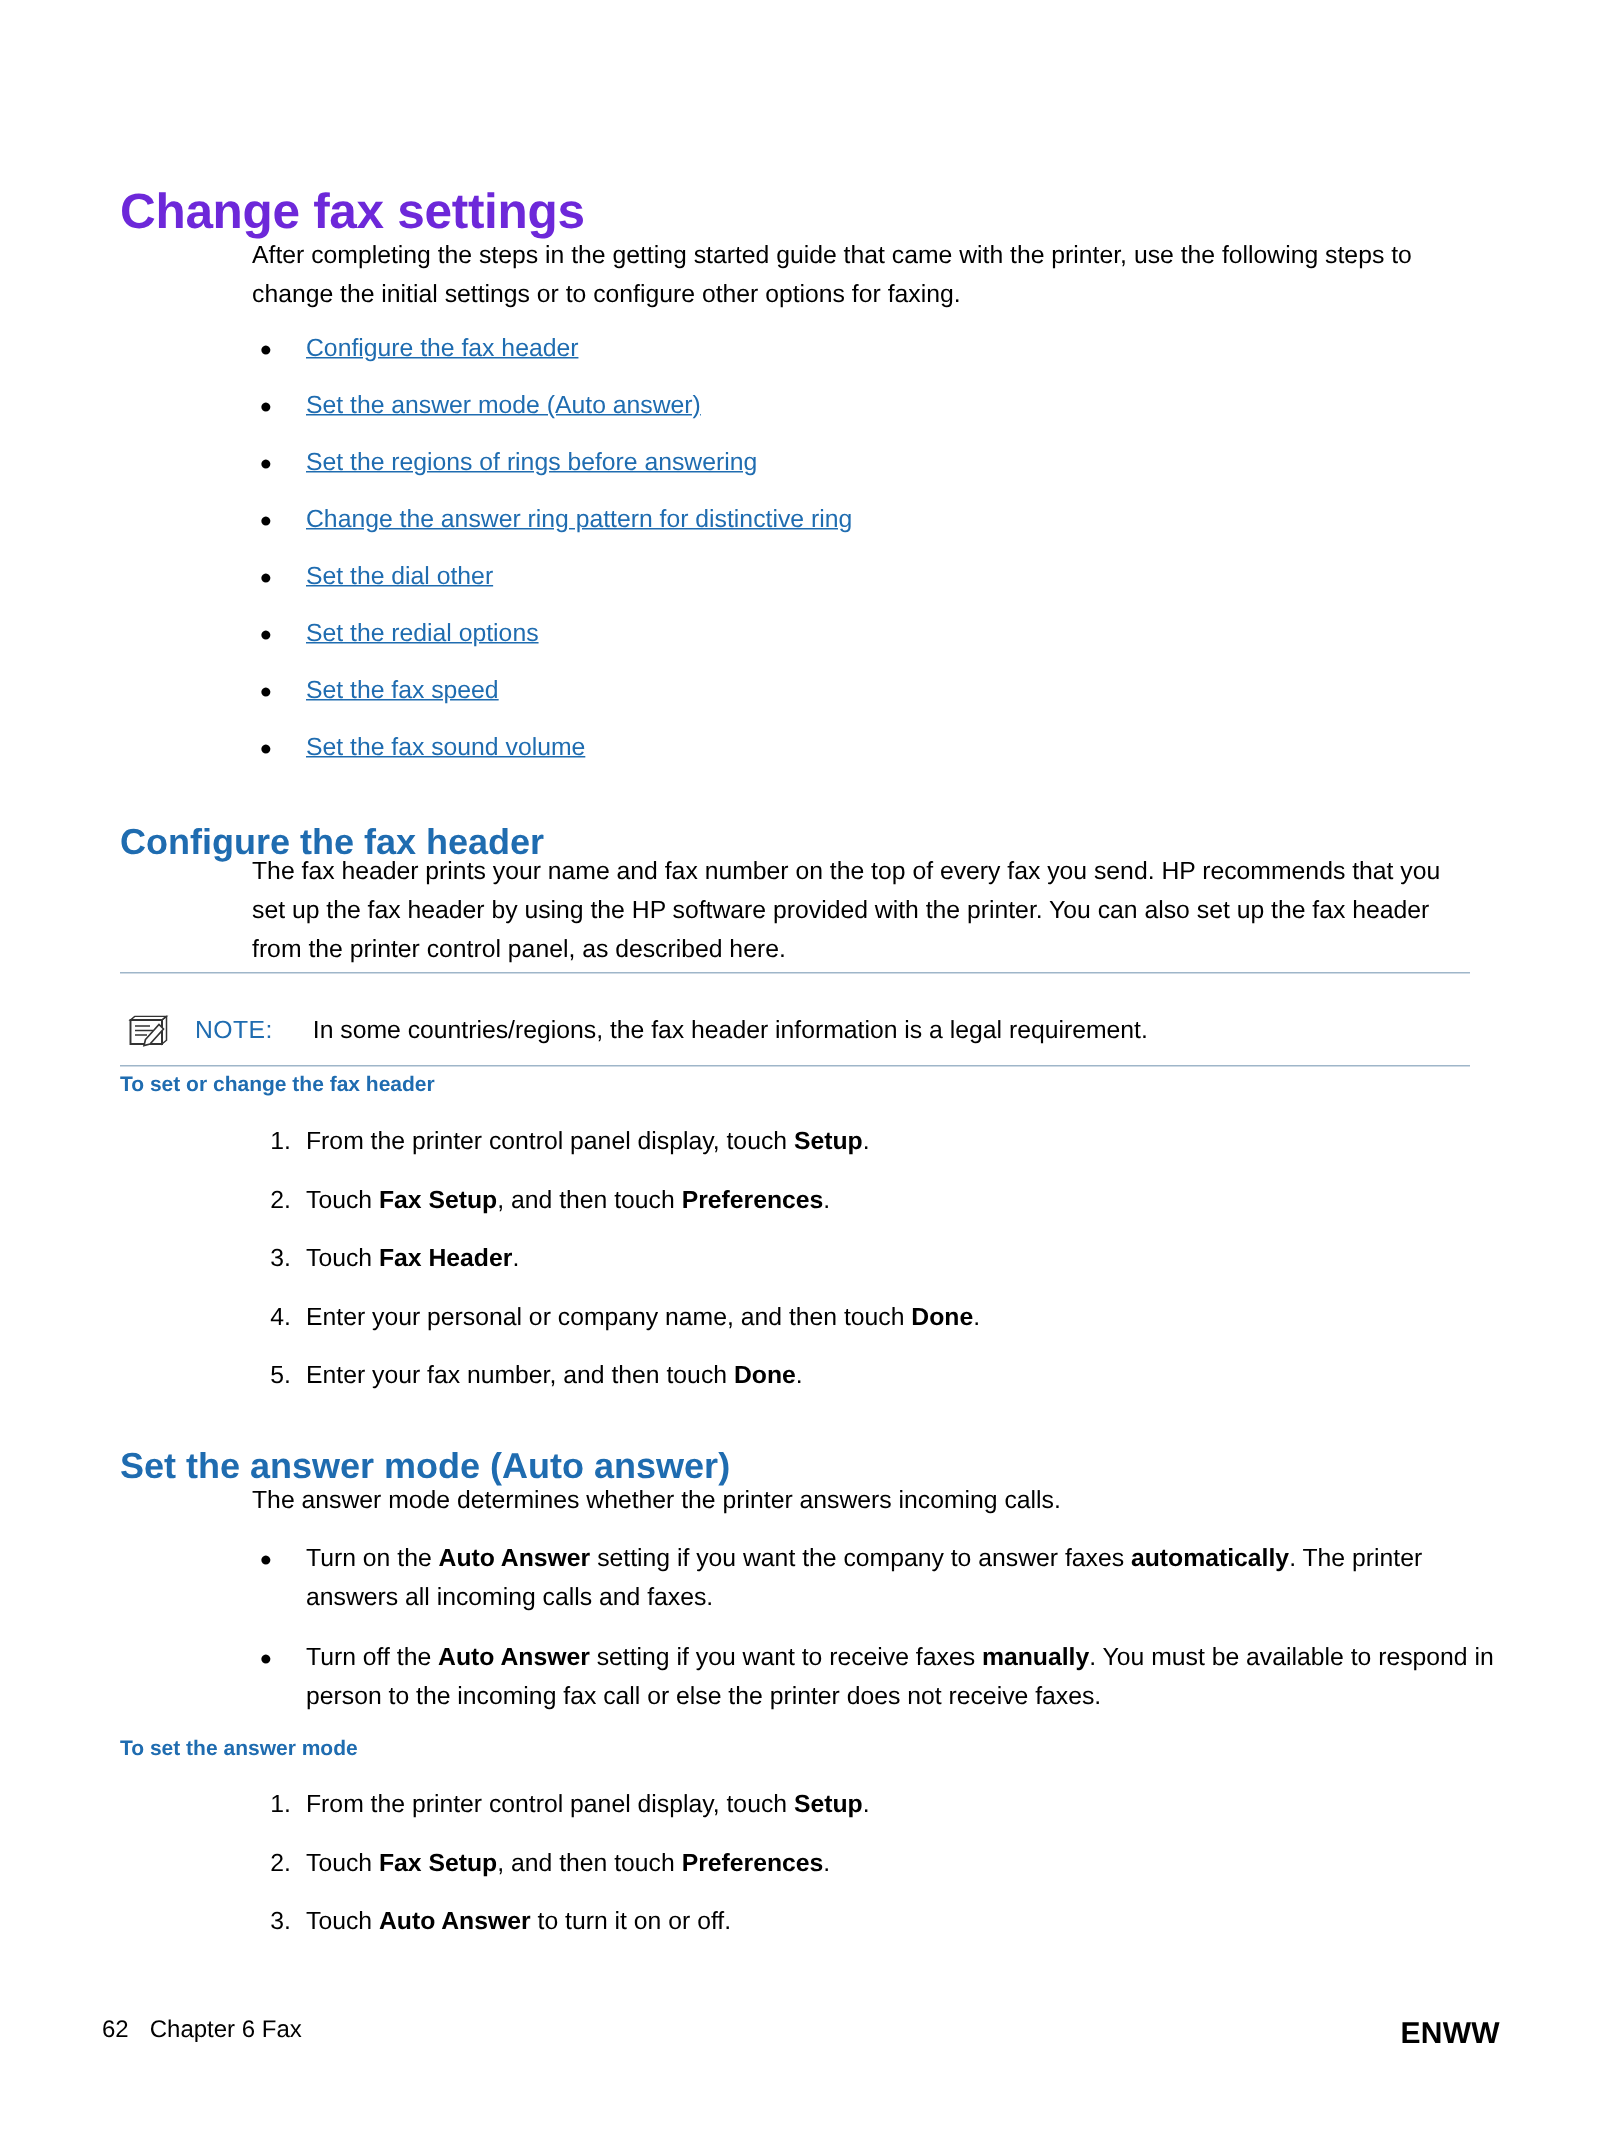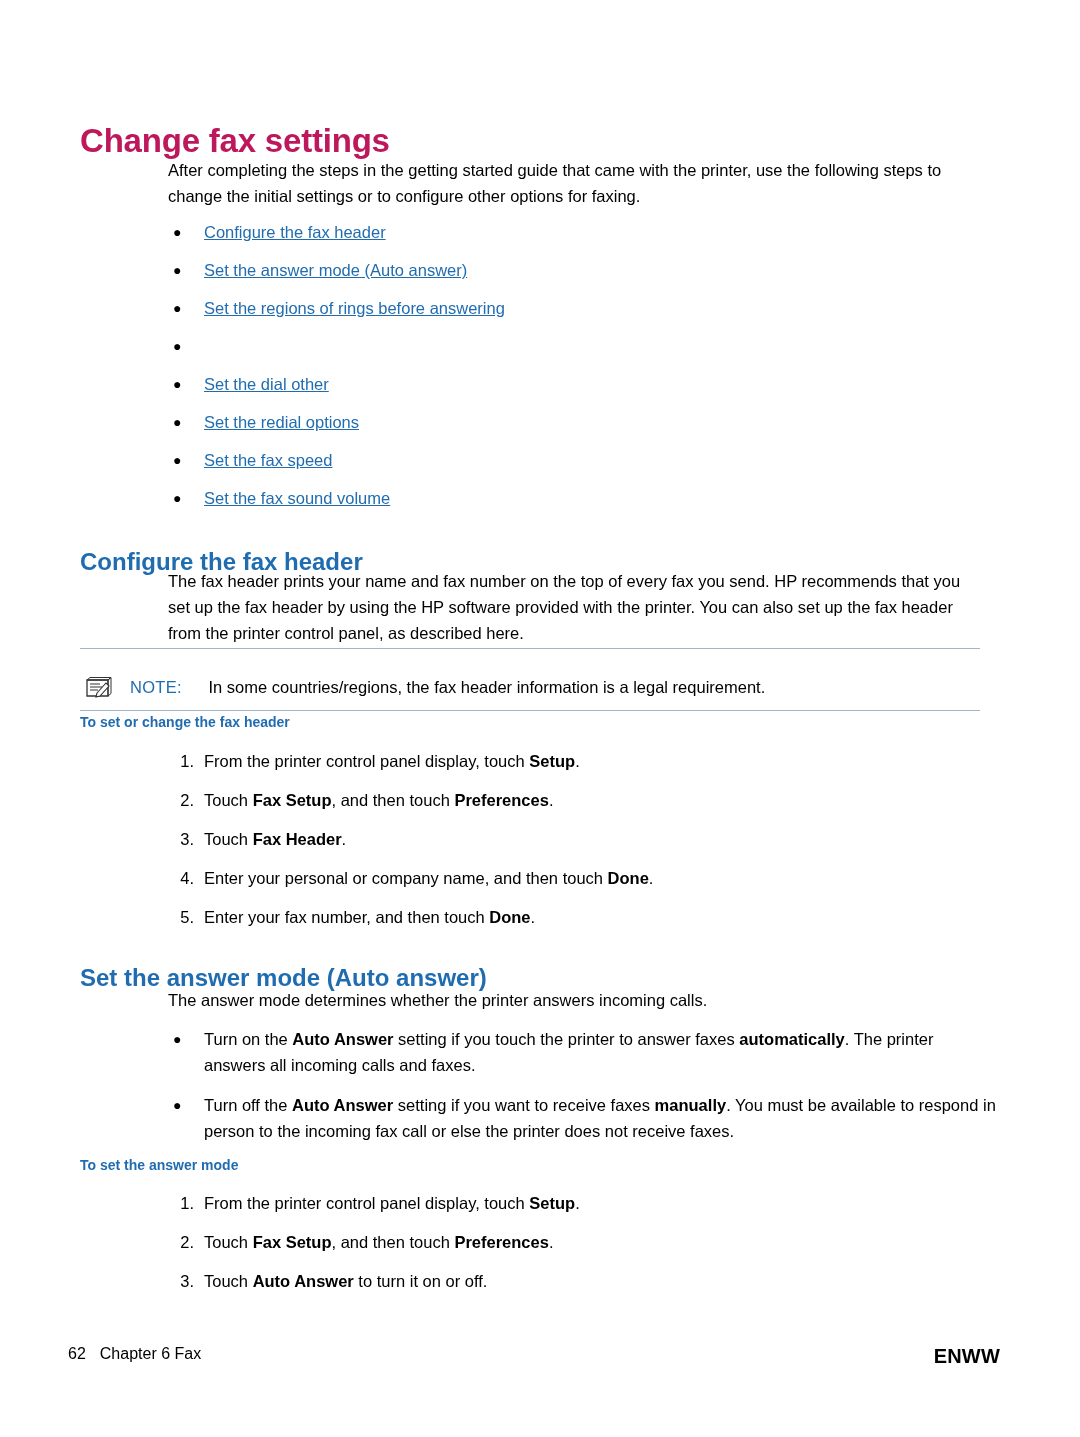--- a/index.html
+++ b/index.html
@@ -22,21 +22,21 @@
     box-sizing: border-box;
   }
 
   
   .page-title {
     position: absolute;
     left: 80px;
     top: 100px;
     font-size: 33px;
     font-weight: bold;
-    color: #be185d;
+    color: #6d28d9;
     letter-spacing: -0.2px;
   }
 
   
   .body-para {
     position: absolute;
     font-size: 16.5px;
     line-height: 26px;
     color: #000000;
   }
@@ -198,20 +198,21 @@
     <div class="link-item">
       <span class="bullet">●</span>
       <a>Set the answer mode (Auto answer)</a>
     </div>
     <div class="link-item">
       <span class="bullet">●</span>
       <a>Set the regions of rings before answering</a>
     </div>
     <div class="link-item">
       <span class="bullet">●</span>
+      <a>Change the answer ring pattern for distinctive ring</a>
     </div>
     <div class="link-item">
       <span class="bullet">●</span>
       <a>Set the dial other</a>
     </div>
     <div class="link-item">
       <span class="bullet">●</span>
       <a>Set the redial options</a>
     </div>
     <div class="link-item">
@@ -269,21 +270,21 @@
     </div>
   </div>
 
   <h2 class="section-heading" style="top:944px;">Set the answer mode (Auto answer)</h2>
 
   <div class="body-para" style="left:168px; top:987px; width:815px;">The answer mode determines whether the printer answers incoming calls.</div>
 
   <div class="bullets" style="top:1026px;">
     <div class="bul">
       <span class="bullet">●</span>
-      <span>Turn on the </span><b>Auto Answer</b><span> setting if you touch the printer to answer faxes </span><b>automatically</b><span>. The printer answers all incoming calls and faxes.</span>
+      <span>Turn on the </span><b>Auto Answer</b><span> setting if you want the company to answer faxes </span><b>automatically</b><span>. The printer answers all incoming calls and faxes.</span>
     </div>
     <div class="bul">
       <span class="bullet">●</span>
       <span>Turn off the </span><b>Auto Answer</b><span> setting if you want to receive faxes </span><b>manually</b><span>. You must be available to respond in person to the incoming fax call or else the printer does not receive faxes.</span>
     </div>
   </div>
 
   <div class="proc-heading" style="top:1157px;">To set the answer mode</div>
 
   <div class="steps" style="top:1190px;">

